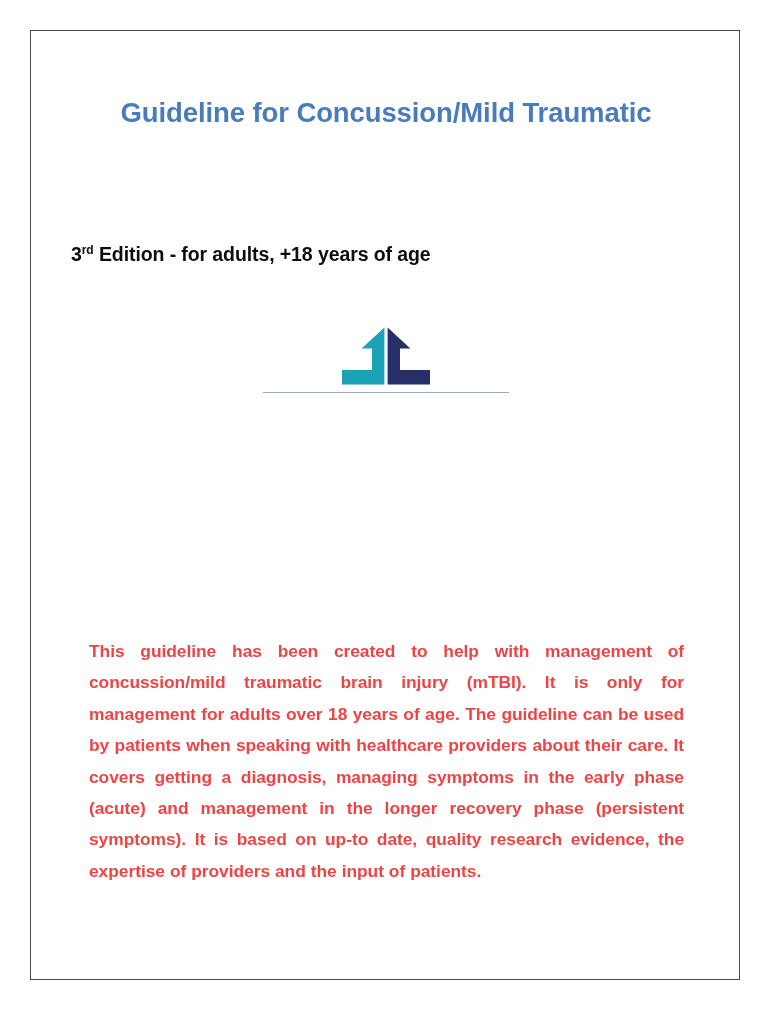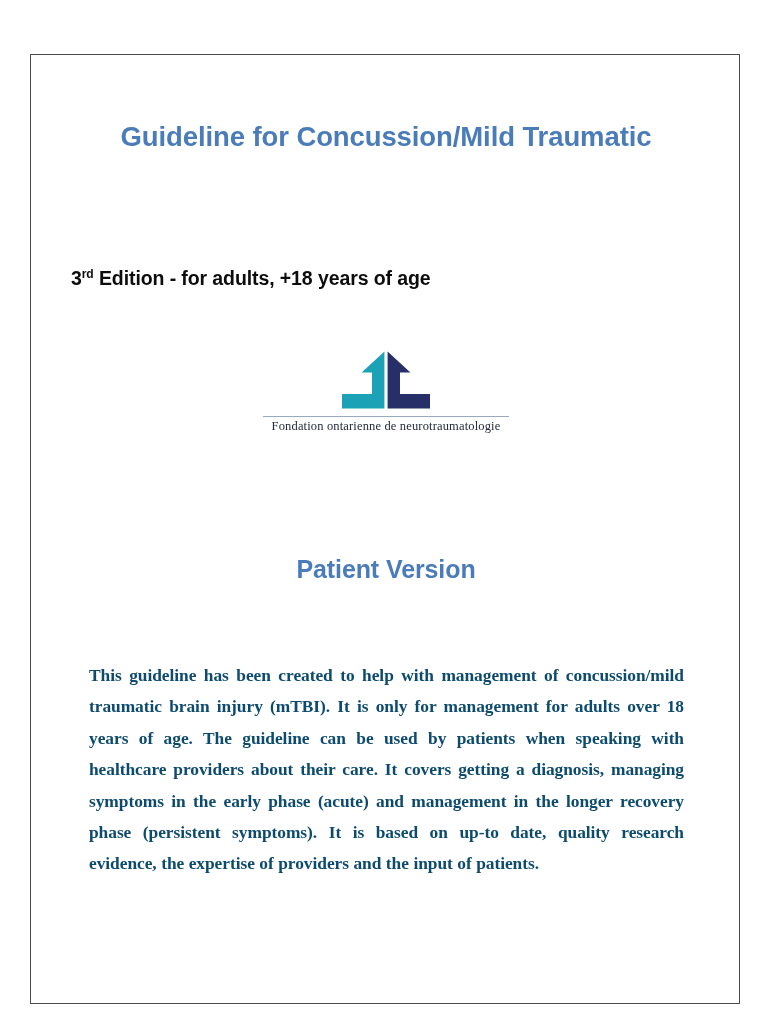--- a/index.html
+++ b/index.html
@@ -17,21 +17,20 @@
 
   .page {
     position: absolute;
     left: 30px;
     top: 30px;
     width: 710px;
     height: 950px;
     border: 1px solid #4a4a4a;
     box-sizing: border-box;
     background: #ffffff;
-    margin-top: 24px;
   }
 
   .content {
     position: absolute;
     left: 0;
     top: 0;
     width: 100%;
     height: 100%;
   }
 
@@ -129,24 +128,23 @@
   .body-text {
     position: absolute;
     left: 58px;
     top: 605px;
     width: 595px;
     text-align: justify;
     text-align-last: left;
     font-size: 17.4px;
     font-weight: bold;
     line-height: 31.4px;
-    color: #0c4a6e;
+    color: #ef4444;
     letter-spacing: -0.05px;
     word-spacing: 0.2px;
-    font-family: Liberation Serif, serif;
   }
 </style>
 </head>
 <body>
 
 <div class="page">
   <div class="content">
 
     <div class="doc-title">
       <span class="tline">Guideline for Concussion/Mild Traumatic</span>
@@ -156,22 +154,20 @@
 
     <div class="logo-block">
       <div class="logo-mark">
         <svg viewBox="0 0 104 58" xmlns="http://www.w3.org/2000/svg" aria-hidden="true">
           <path d="M50.4 0.5 L27.6 21.5 L38.0 21.5 L38.0 43.0 L8.0 43.0 L8.0 57.5 L50.4 57.5 Z" fill="#1ba2b6"></path>
           <path d="M53.6 0.5 L76.4 21.5 L66.0 21.5 L66.0 43.0 L96.0 43.0 L96.0 57.5 L53.6 57.5 Z" fill="#272f68"></path>
         </svg>
       </div>
       <div class="logo-text">
         <div class="logo-rule"></div>
-        <div><span class="logo-line-fr">Fondation ontarienne de neurotraumatologie</span></div>
       </div>
     </div>
 
-    <div class="patient-version">Patient Version</div>
 
     <div class="body-text">This guideline has been created to help with management of concussion/mild traumatic brain injury (mTBI). It is only for management for adults over 18 years of age. The guideline can be used by patients when speaking with healthcare providers about their care. It covers getting a diagnosis, managing symptoms in the early phase (acute) and management in the longer recovery phase (persistent symptoms).  It is based on up-to date, quality research evidence, the expertise of providers and the input of patients.</div>
 
   </div>
 </div>
 
 </body></html>

